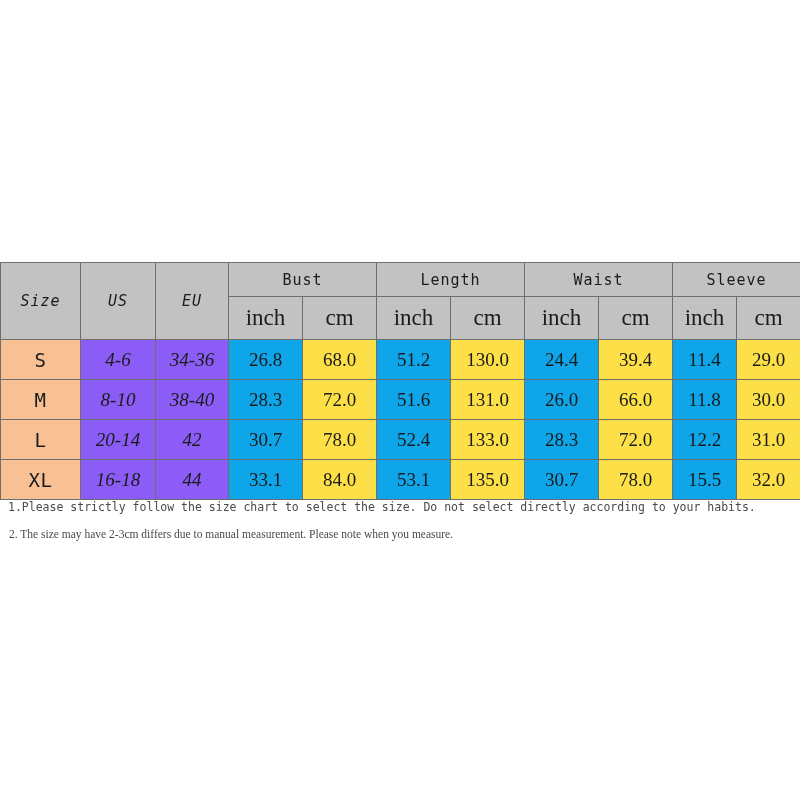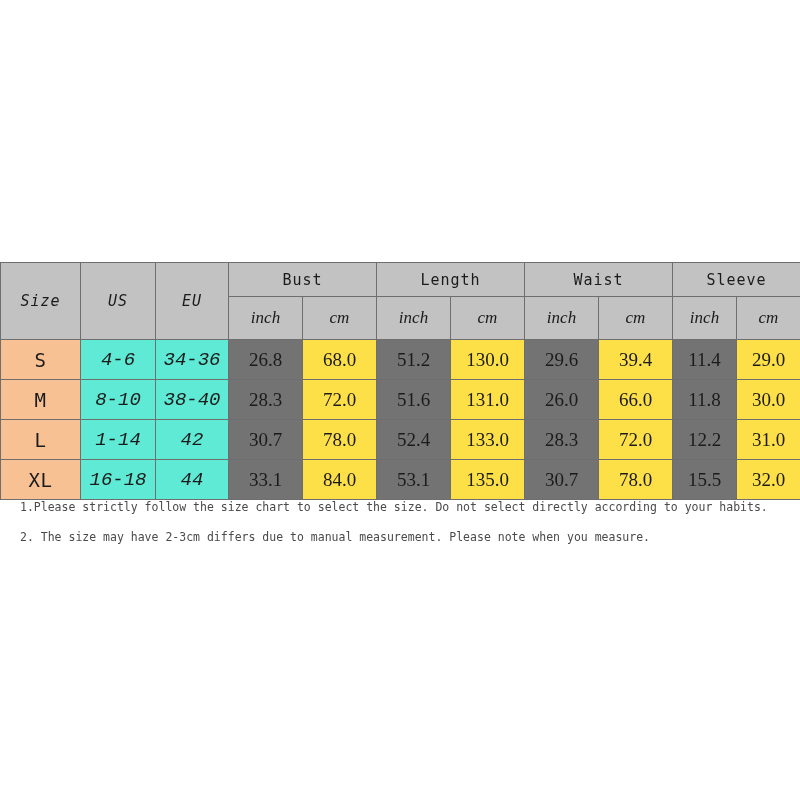--- a/index.html
+++ b/index.html
@@ -49,65 +49,64 @@
     height: 75px;
     font-style: italic;
   }
   th.hdr-group {
     height: 33px;
   }
   th.hdr-unit {
     background: #c2c2c2;
     height: 42px;
     font-family: "Liberation Serif", serif;
-    font-style: italic;
-    font-size: 17px;
+    font-size: 23px;
   }
 
   
   tr.data-row td {
     height: 39px;
     font-size: 19px;
   }
   td.c-size {
     background: #f7c193;
     font-family: "DejaVu Sans Mono", monospace;
     font-size: 16px;
     letter-spacing: 0.5px;
   }
   td.c-region {
-    background: #5eead4;
-    font-family: Liberation Mono, monospace;
+    background: #8b5cf6;
+    font-family: Liberation Serif, serif;
     font-style: italic;
     font-weight: bold;
     font-size: 15px;
   }
   td.c-inch {
-    background: #737373;
+    background: #0ea5e9;
   }
   td.c-cm {
     background: #fde047;
   }
 
   
   #notes {
     position: absolute;
     left: 4px;
     top: 500px;
     width: 792px;
   }
   .note-line {
     font-family: "DejaVu Sans Mono", monospace;
     font-size: 11.5px;
     color: #4a4a4a;
     letter-spacing: 0px;
     white-space: nowrap;
   }
-  #note-1 { margin: 0 0 14px 16px; }
-  #note-2 { margin: 16px; }
+  #note-1 { margin: 0 0 14px 4px; }
+  #note-2 { margin: 5px; font-family: Liberation Serif, serif; }
 </style>
 </head>
 <body>
 
 <div id="size-chart-wrap">
   <table class="size-chart">
     <colgroup>
       <col style="width:80px">
       <col style="width:75px">
       <col style="width:73px">
@@ -143,41 +142,41 @@
     </thead>
     <tbody>
       <tr class="data-row">
         <td class="c-size">S</td>
         <td class="c-region">4-6</td>
         <td class="c-region">34-36</td>
         <td class="c-inch">26.8</td>
         <td class="c-cm">68.0</td>
         <td class="c-inch">51.2</td>
         <td class="c-cm">130.0</td>
-        <td class="c-inch">29.6</td>
+        <td class="c-inch">24.4</td>
         <td class="c-cm">39.4</td>
         <td class="c-inch">11.4</td>
         <td class="c-cm">29.0</td>
       </tr>
       <tr class="data-row">
         <td class="c-size">M</td>
         <td class="c-region">8-10</td>
         <td class="c-region">38-40</td>
         <td class="c-inch">28.3</td>
         <td class="c-cm">72.0</td>
         <td class="c-inch">51.6</td>
         <td class="c-cm">131.0</td>
         <td class="c-inch">26.0</td>
         <td class="c-cm">66.0</td>
         <td class="c-inch">11.8</td>
         <td class="c-cm">30.0</td>
       </tr>
       <tr class="data-row">
         <td class="c-size">L</td>
-        <td class="c-region">1-14</td>
+        <td class="c-region">20-14</td>
         <td class="c-region">42</td>
         <td class="c-inch">30.7</td>
         <td class="c-cm">78.0</td>
         <td class="c-inch">52.4</td>
         <td class="c-cm">133.0</td>
         <td class="c-inch">28.3</td>
         <td class="c-cm">72.0</td>
         <td class="c-inch">12.2</td>
         <td class="c-cm">31.0</td>
       </tr>

